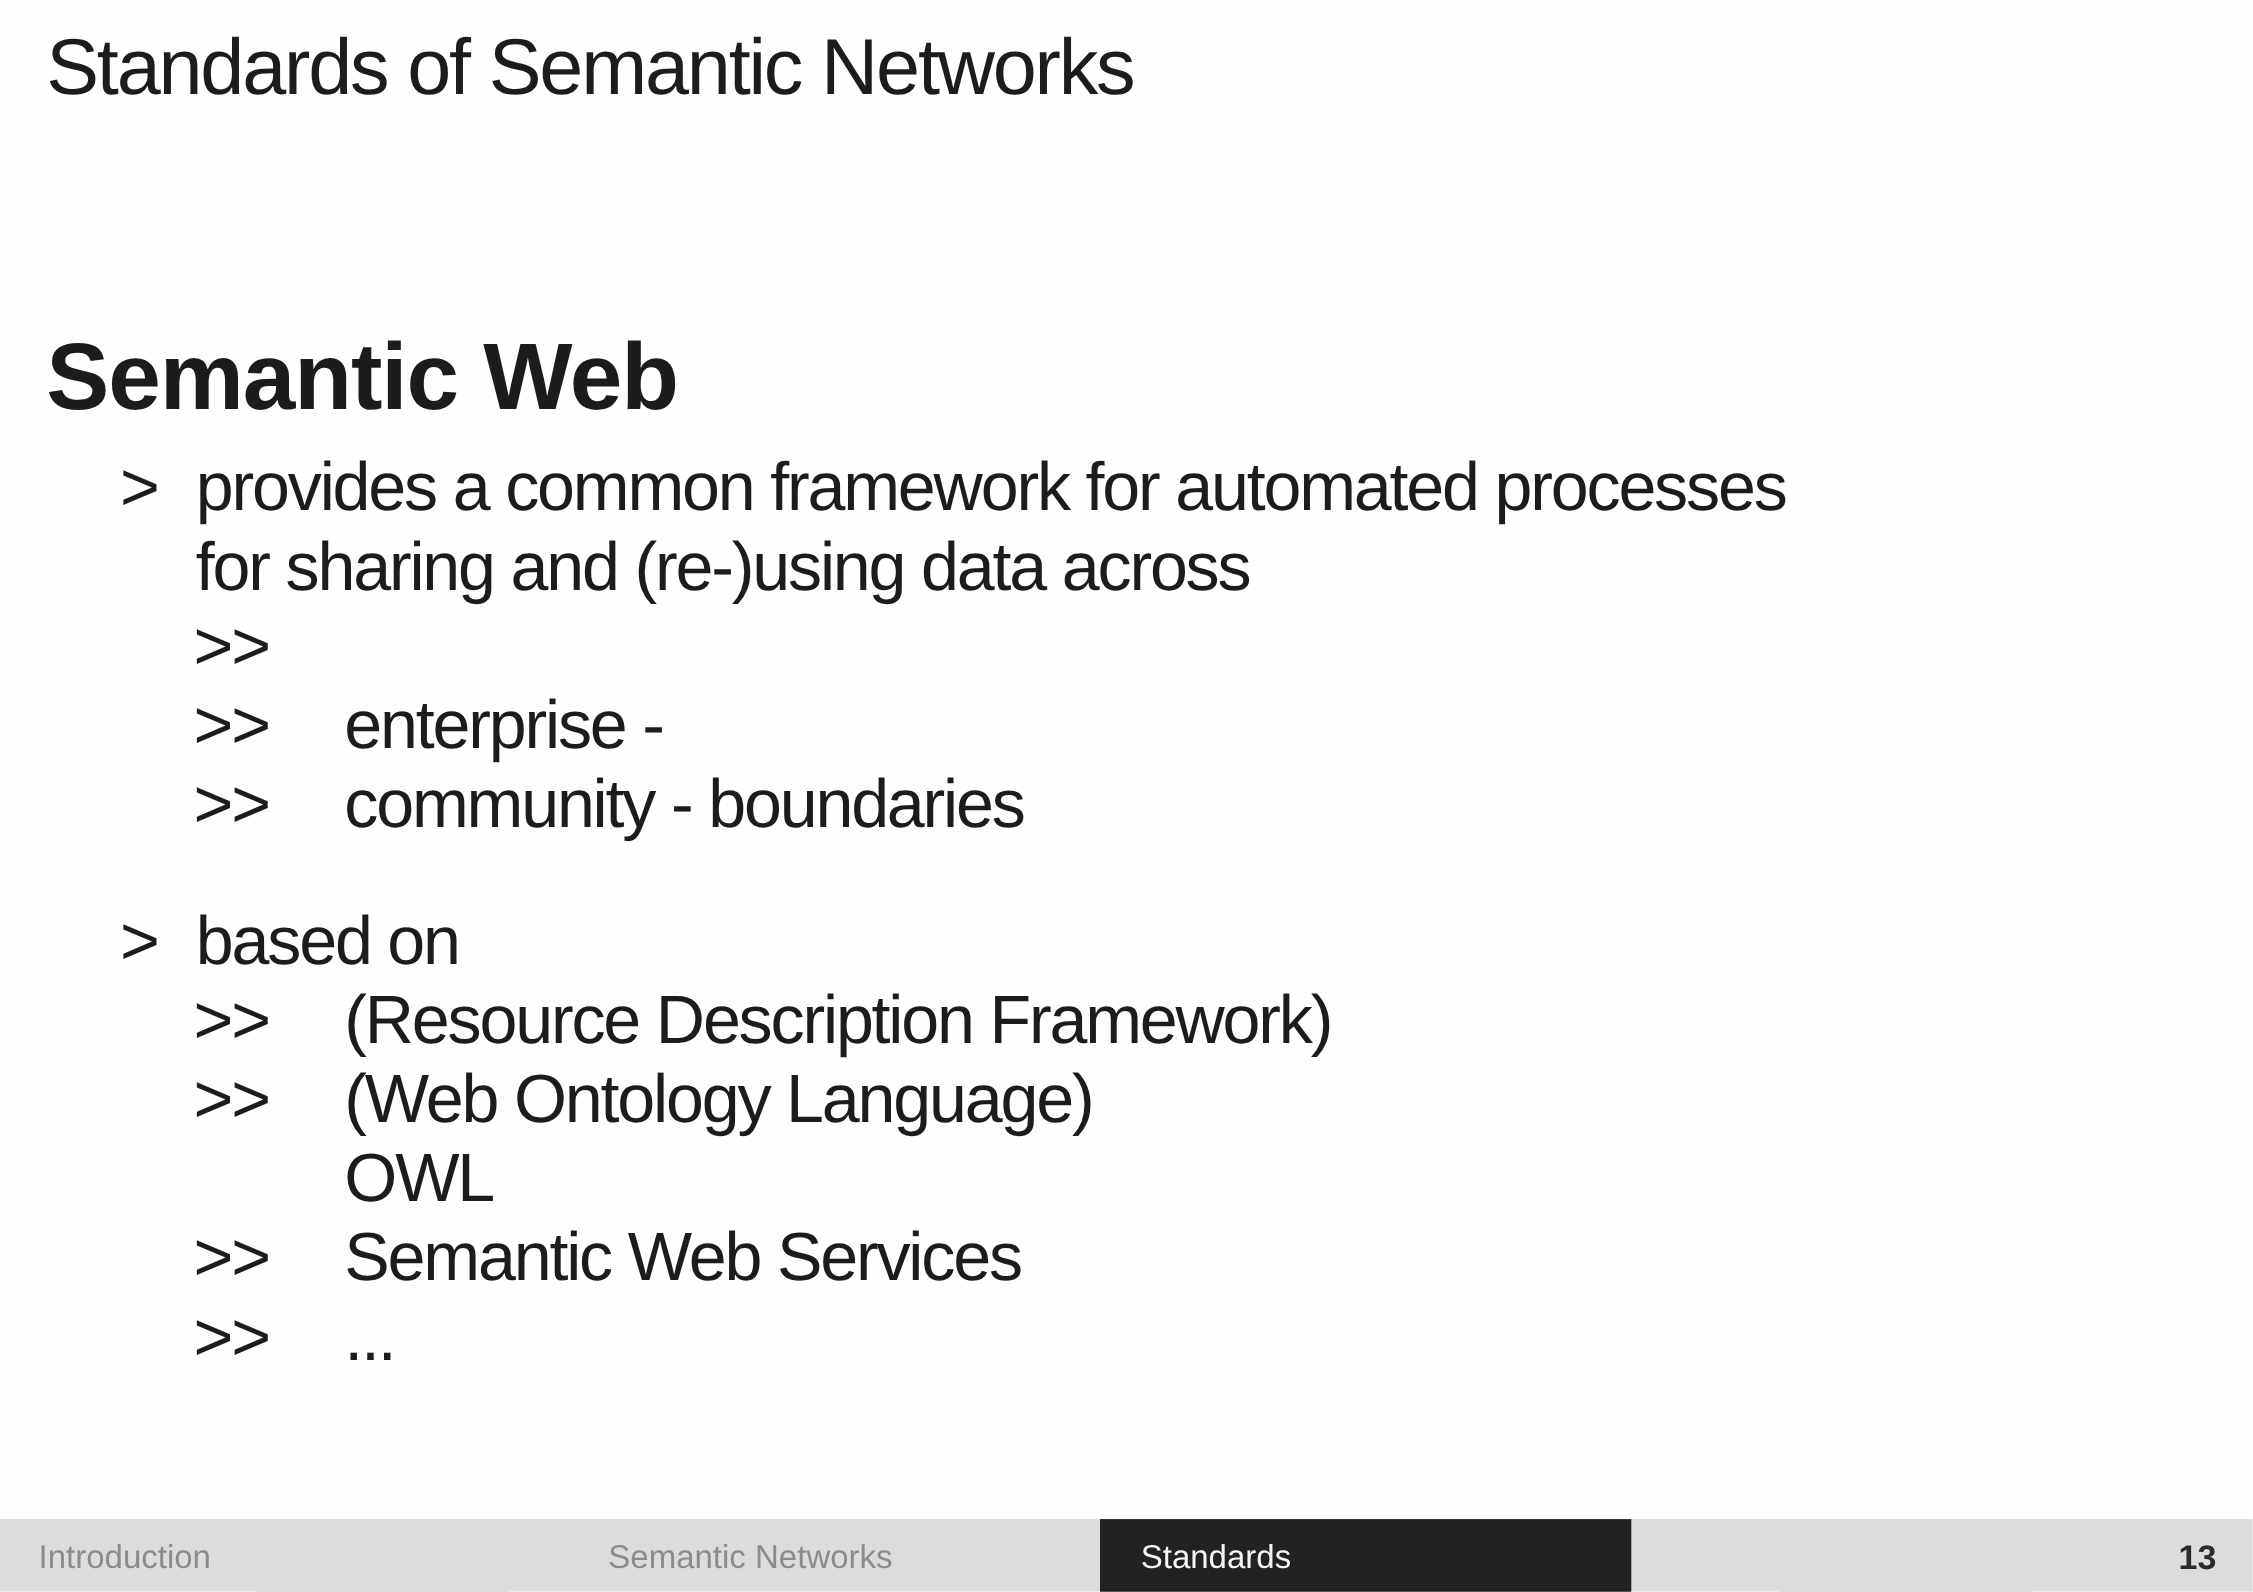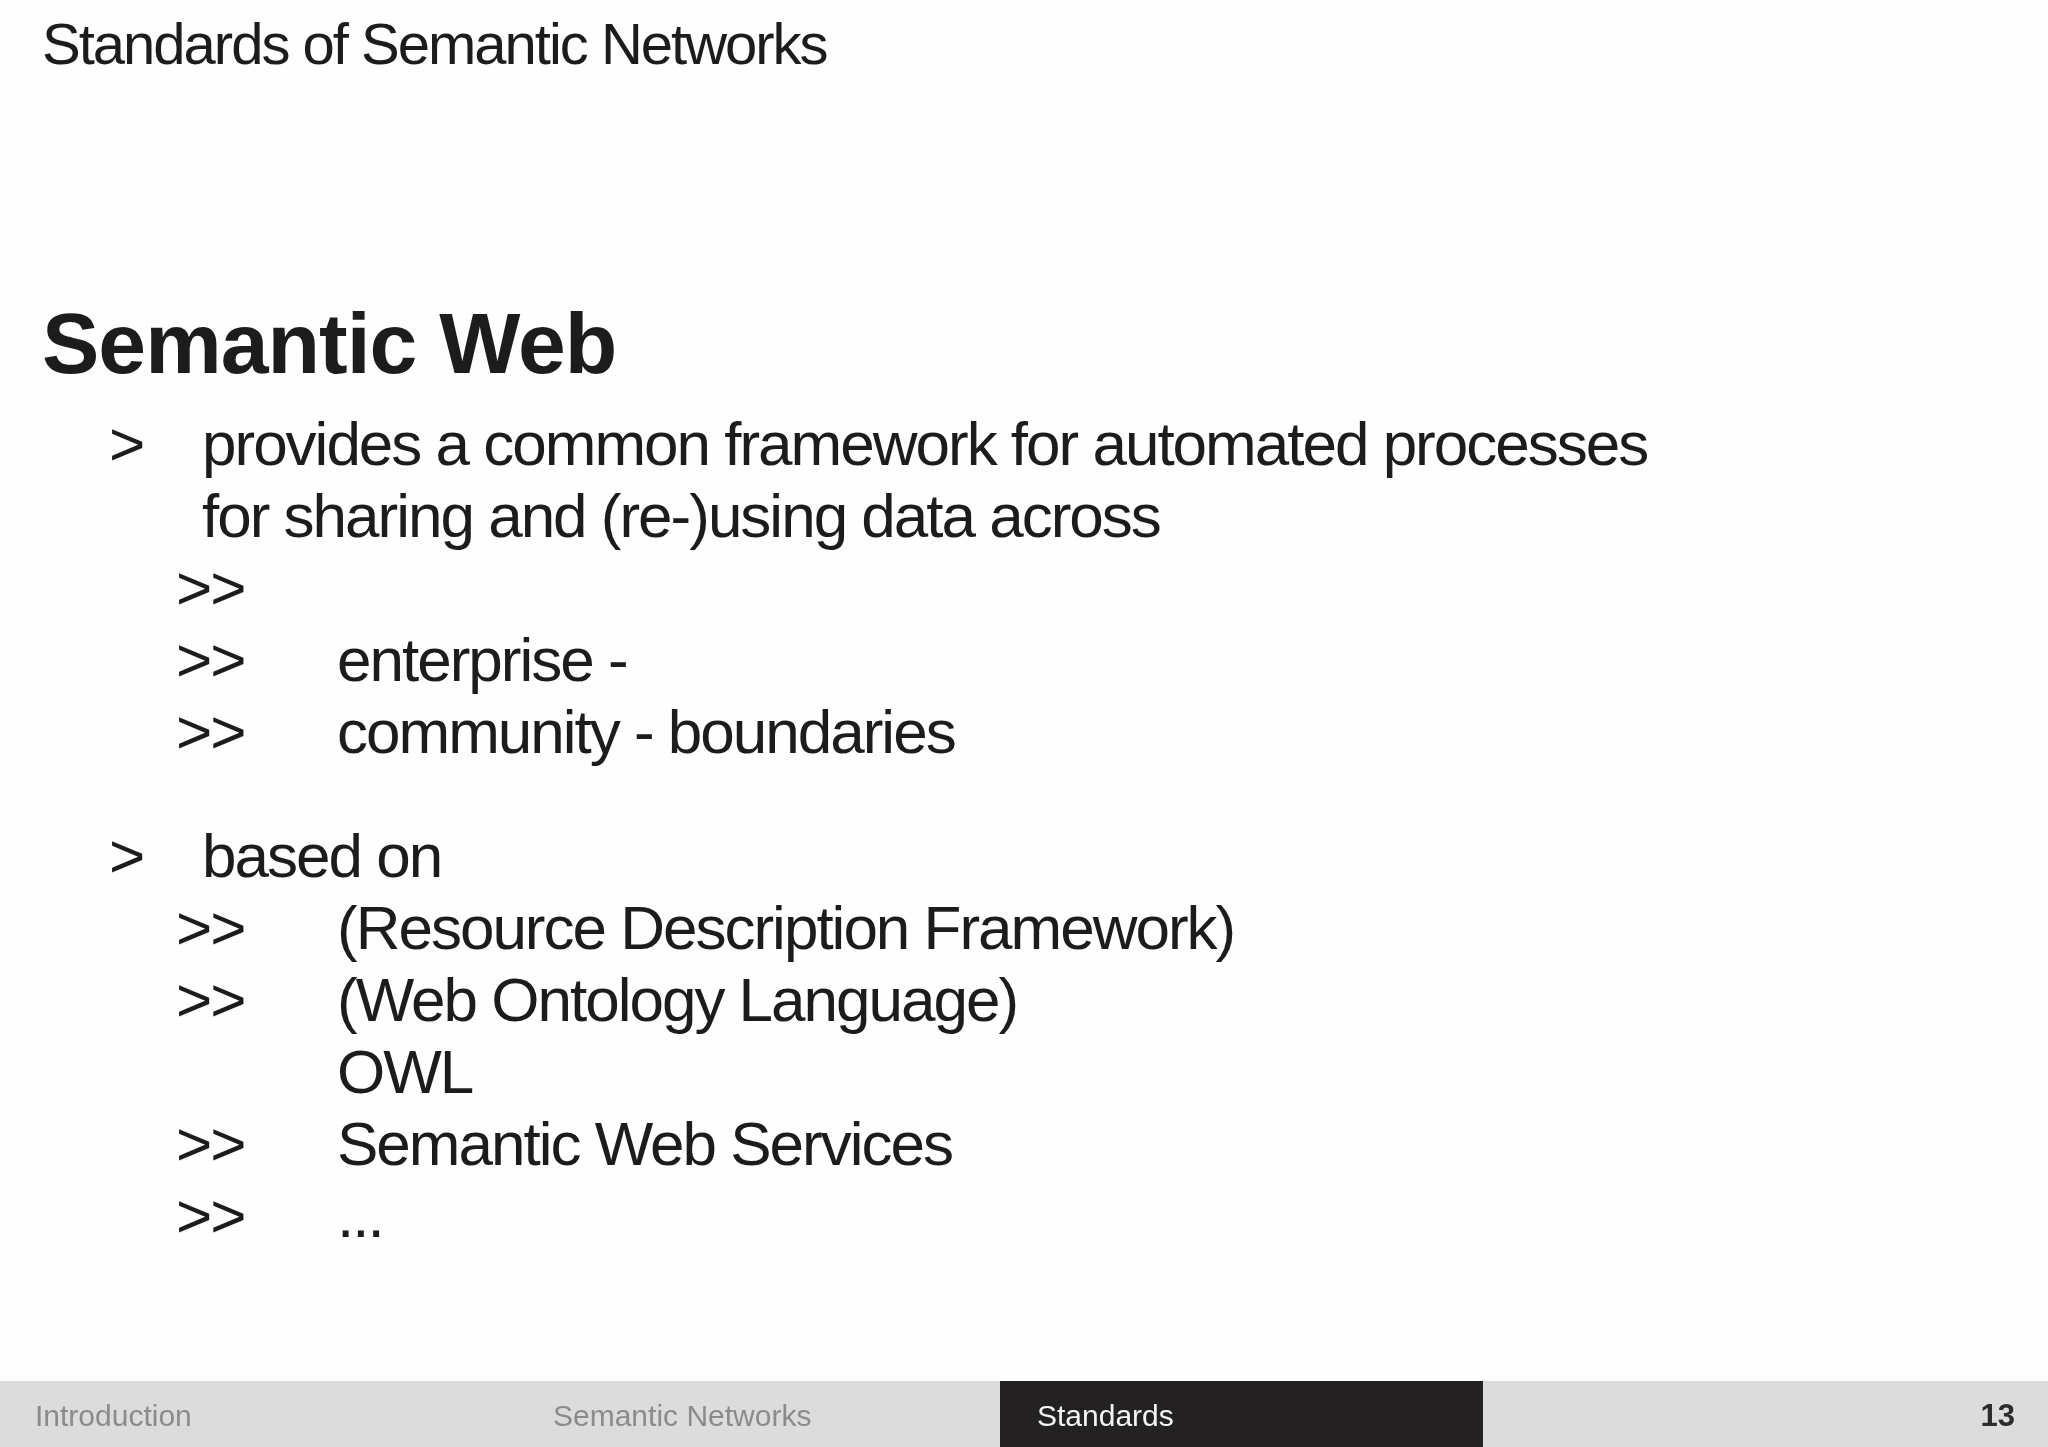--- a/index.html
+++ b/index.html
@@ -13,22 +13,22 @@
     overflow: hidden;
     background: #fefefe;
     font-family: "Liberation Sans", "DejaVu Sans", sans-serif;
     color: #1c1c1c;
   }
 
   
   .slide-title {
     position: absolute;
     left: 42px;
-    top: 12px;
-    font-size: 58px;
+    top: 22px;
+    font-size: 72px;
     font-weight: 400;
     letter-spacing: -2px;
     line-height: 1.1;
     white-space: nowrap;
     color: #1c1c1c;
   }
 
   .slide-heading {
     position: absolute;
     left: 42px;
@@ -57,21 +57,21 @@
   .bullet-row.gap-before {
     margin-top: 52px;
   }
   .bullet-row .marker {
     flex: 0 0 auto;
     white-space: pre;
   }
   .bullet-row.level-1 .marker { width: 69px; }
   .bullet-row.level-2 { padding-left: 67px; }
   .bullet-row.level-2 .marker { width: 137px; }
-  .bullet-row .lines { flex: 1 1 auto; margin-left: 24px; }
+  .bullet-row .lines { flex: 1 1 auto; }
   .bullet-row .line { white-space: nowrap; }
   .line:empty { display: none; }
 
   
   .footer-bar {
     position: absolute;
     left: 0;
     bottom: 0;
     width: 2048px;
     height: 66px;

